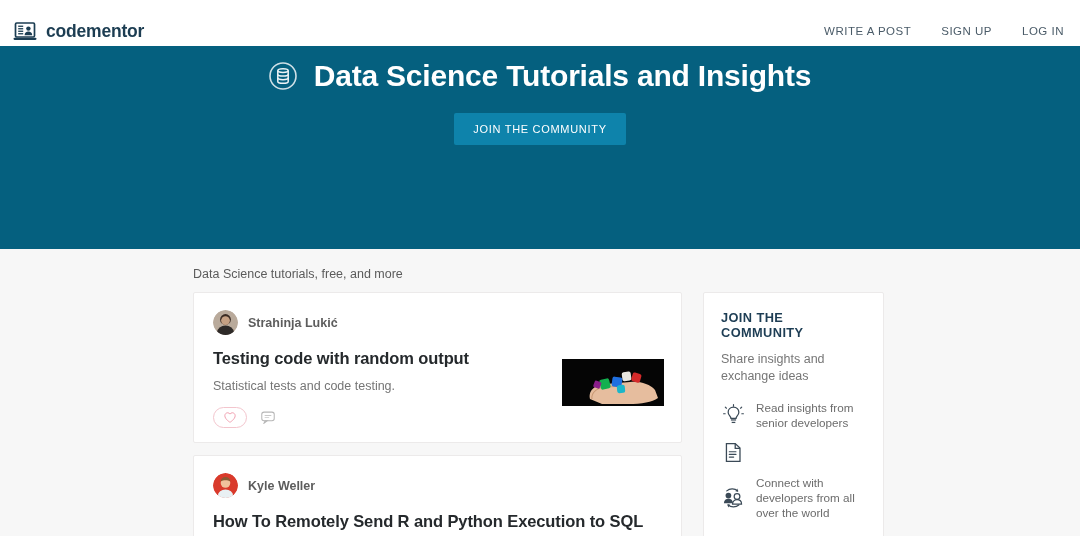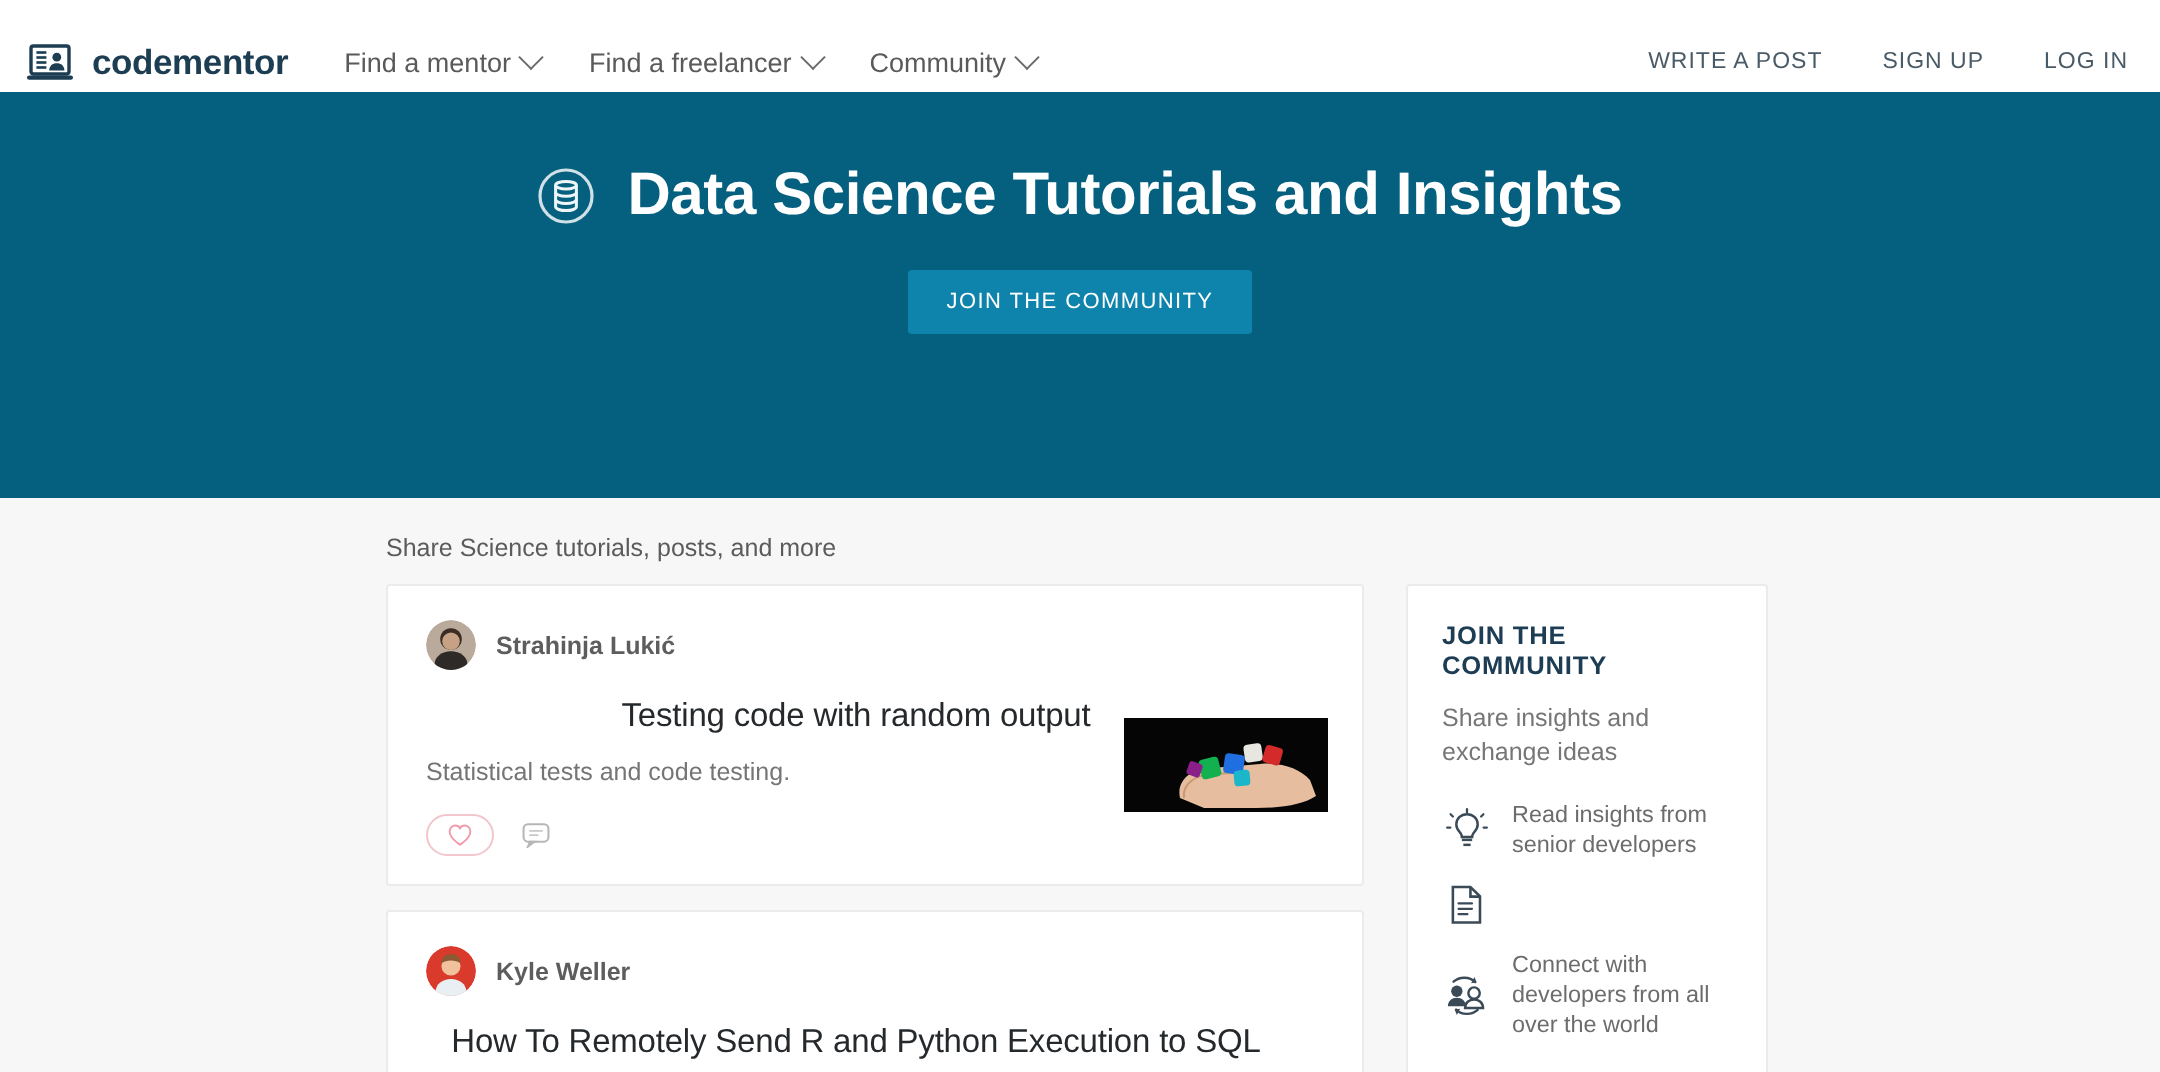--- a/index.html
+++ b/index.html
@@ -65,21 +65,21 @@
     white-space: nowrap;
   }
 
   
   .hero {
     background: #05607f;
     height: 203px;
     display: flex;
     flex-direction: column;
     align-items: center;
-    padding-top: 35px;
+    padding-top: 13px;
   }
   .hero-titlewrap {
     display: flex;
     align-items: center;
     gap: 17px;
   }
   .hero-icon { width: 28px; height: 28px; display: block; }
   .hero-title {
     font-size: 30px;
     font-weight: bold;
@@ -140,26 +140,25 @@
     width: 25px; height: 25px;
     border-radius: 50%;
     flex: none;
     display: block;
     overflow: hidden;
   }
   .author-name { font-size: 12.5px; color: #5d5d5d; }
   .post-body { position: relative; }
   .post-title {
     font-size: 16.5px;
-    font-weight: normal;
+    font-weight: bold;
     color: #25292c;
     line-height: 23px;
     letter-spacing: -0.1px;
     max-width: 430px;
-    text-align: center;
   }
   .post-desc {
     font-size: 12.5px;
     color: #757575;
     margin-top: 9px;
   }
   .post-actions {
     display: flex;
     align-items: center;
     gap: 13px;
@@ -239,34 +238,20 @@
         <rect x="5.2" y="8.6" width="5" height="1.3" fill="#1c3d52"></rect>
         <rect x="5.2" y="11.1" width="5" height="1.3" fill="#1c3d52"></rect>
         <circle cx="15.4" cy="6.6" r="2.2" fill="#1c3d52"></circle>
         <path d="M11.6 13.2c0-2.3 1.7-3.6 3.8-3.6s3.8 1.3 3.8 3.6z" fill="#1c3d52"></path>
         <rect x="0.5" y="15.7" width="23" height="2.2" rx="1.1" fill="#1c3d52"></rect>
       </svg>
     </span>
     <span class="brand-name">codementor</span>
   </div>
 
-  <div class="nav-links">
-    <div class="nav-link">
-      <span>Find a mentor</span>
-      <i class="chev"></i>
-    </div>
-    <div class="nav-link">
-      <span>Find a freelancer</span>
-      <i class="chev"></i>
-    </div>
-    <div class="nav-link">
-      <span>Community</span>
-      <i class="chev"></i>
-    </div>
-  </div>
 
   <div class="nav-right">
     <span class="nav-action">WRITE A POST</span>
     <span class="nav-action">SIGN UP</span>
     <span class="nav-action">LOG IN</span>
   </div>
 </div>
 
 <div class="hero">
   <div class="hero-titlewrap">
@@ -278,21 +263,21 @@
         <path d="M8.8 12.2c0 1.05 2.33 1.9 5.2 1.9s5.2-.85 5.2-1.9" fill="none" stroke="#eef4f7" stroke-width="1.5"></path>
         <path d="M8.8 15.8c0 1.05 2.33 1.9 5.2 1.9s5.2-.85 5.2-1.9" fill="none" stroke="#eef4f7" stroke-width="1.5"></path>
       </svg>
     </span>
     <h1 class="hero-title">Data Science Tutorials and Insights</h1>
   </div>
   <button class="hero-btn">JOIN THE COMMUNITY</button>
 </div>
 
 <div class="page">
-  <div class="section-label">Share Science tutorials, posts, and more</div>
+  <div class="section-label">Data Science tutorials, free, and more</div>
 
   <div class="content-row">
 
     <div class="feed">
 
       <div class="card">
         <div class="author-row">
           <span class="avatar">
             <svg viewBox="0 0 25 25" width="25" height="25">
               <circle cx="12.5" cy="12.5" r="12.5" fill="#b9aa9b"></circle>

